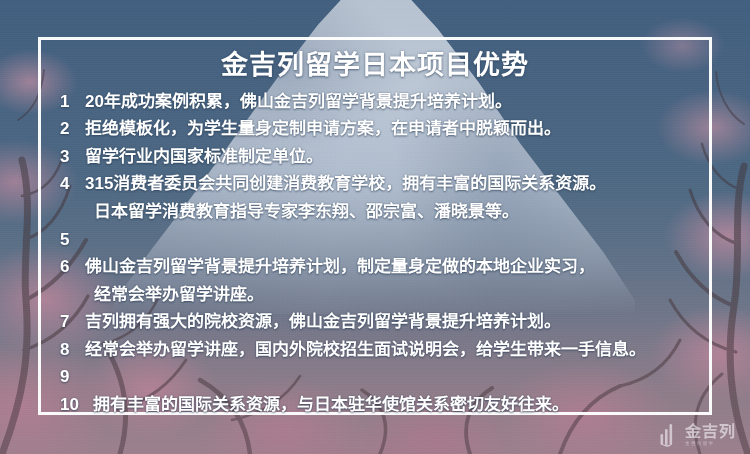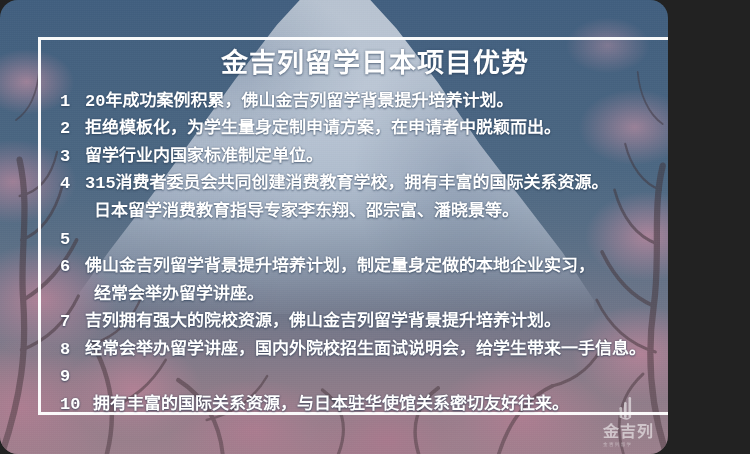--- a/index.html
+++ b/index.html
@@ -3,26 +3,25 @@
 <meta charset="utf-8">
 <title>金吉列留学日本项目优势</title>
 <style>
   html, body {
     margin: 0;
     padding: 0;
     background: #222;
   }
   .poster {
     position: relative;
-    width: 668px;
+    width: 750px;
     height: 454px;
     overflow: hidden;
-    font-family: Liberation Mono, monospace;
+    font-family: Liberation Sans, sans-serif;
     user-select: none;
-    border-radius: 18px;
   }
 
   
   .bg-layer {
     position: absolute;
     inset: 0;
   }
   
   .bg-sky {
     background: linear-gradient(180deg,
@@ -173,21 +172,20 @@
 
   
   .watermark {
     position: absolute;
     right: 14px;
     bottom: 7px;
     display: flex;
     align-items: center;
     gap: 5px;
     opacity: 0.55;
-    flex-direction: column;
   }
   .wm-mark {
     width: 21px;
     height: 24px;
     display: block;
   }
   .wm-text {
     display: flex;
     flex-direction: column;
     line-height: 1;

